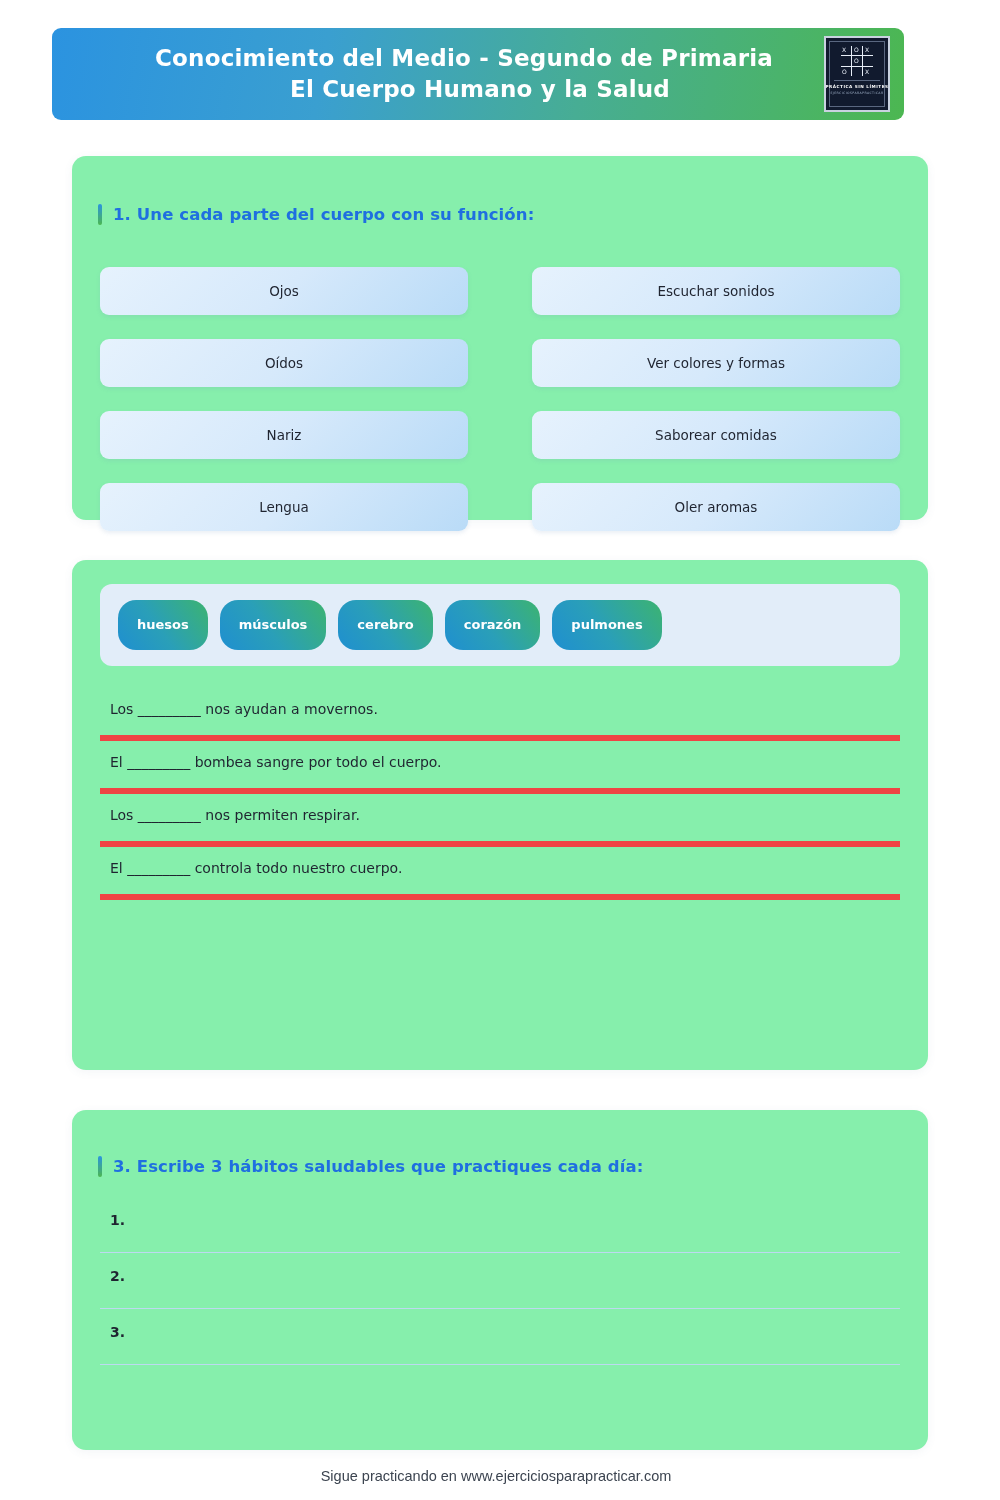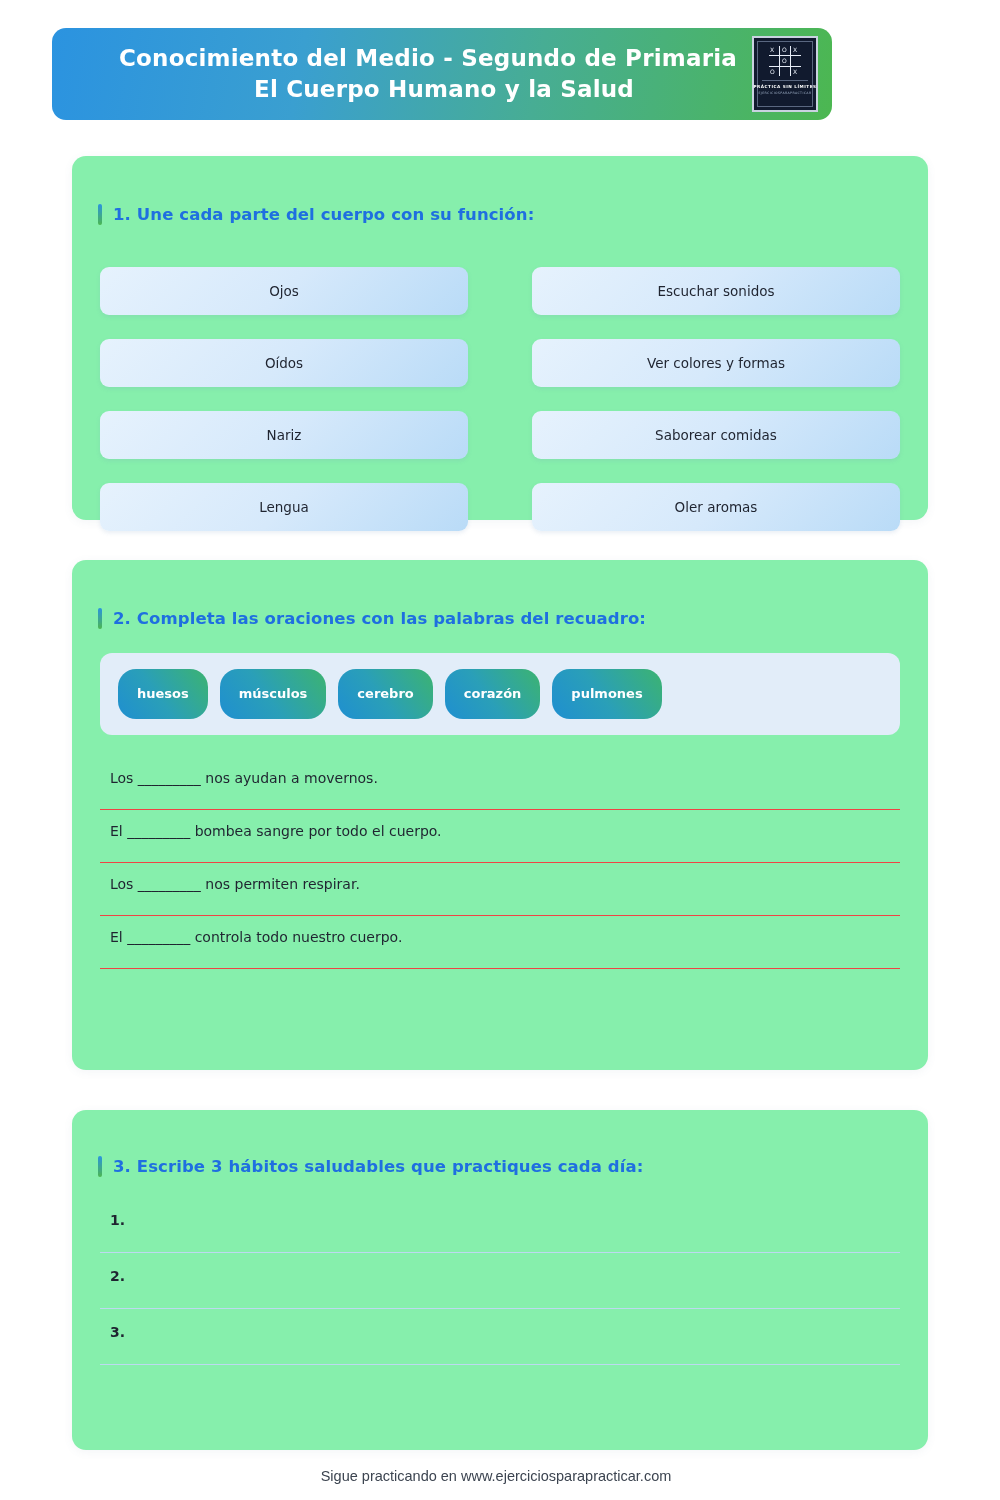--- a/index.html
+++ b/index.html
@@ -12,24 +12,24 @@
     font-family: "DejaVu Sans", "Liberation Sans", sans-serif;
     overflow: hidden;
     position: relative;
   }
 
   
   .header-banner {
     position: absolute;
     left: 52px;
     top: 28px;
-    width: 780px;
+    width: 852px;
     height: 92px;
     background: linear-gradient(100deg, #2b93e0 0%, #3a9fd0 32%, #47ad94 62%, #4cb751 100%);
-    border-radius: 14px;
+    border-radius: 9px;
     display: flex;
     align-items: center;
     justify-content: center;
   }
 
   .header-titles {
     text-align: center;
     color: #ffffff;
     letter-spacing: 0.2px;
     width: 100%;
@@ -213,21 +213,21 @@
     line-height: 16px;
     white-space: nowrap;
   }
 
   
   .sentence-list {
     margin: 22px 28px 0 28px;
   }
   .sentence-row {
     padding: 10px 0 14px 10px;
-    border-bottom: 1px solid #ef4444;
+    border-bottom: 6px solid #ef4444;
     font-size: 14px;
     color: #1f2430;
     min-height: 53px;
     line-height: 22px;
   }
 
   
   .answer-list {
     margin: 20px 28px 0 28px;
   }
@@ -299,24 +299,20 @@
     <div class="match-col">
       <div class="match-card">Escuchar sonidos</div>
       <div class="match-card">Ver colores y formas</div>
       <div class="match-card">Saborear comidas</div>
       <div class="match-card">Oler aromas</div>
     </div>
   </div>
 </div>
 
 <div class="section-card" id="section-2">
-  <div class="section-heading">
-    <span class="heading-bar"></span>
-    <span>2. Completa las oraciones con las palabras del recuadro:</span>
-  </div>
 
   <div class="word-bank">
     <span class="word-pill">huesos</span>
     <span class="word-pill">músculos</span>
     <span class="word-pill">cerebro</span>
     <span class="word-pill">corazón</span>
     <span class="word-pill">pulmones</span>
   </div>
 
   <div class="sentence-list">

